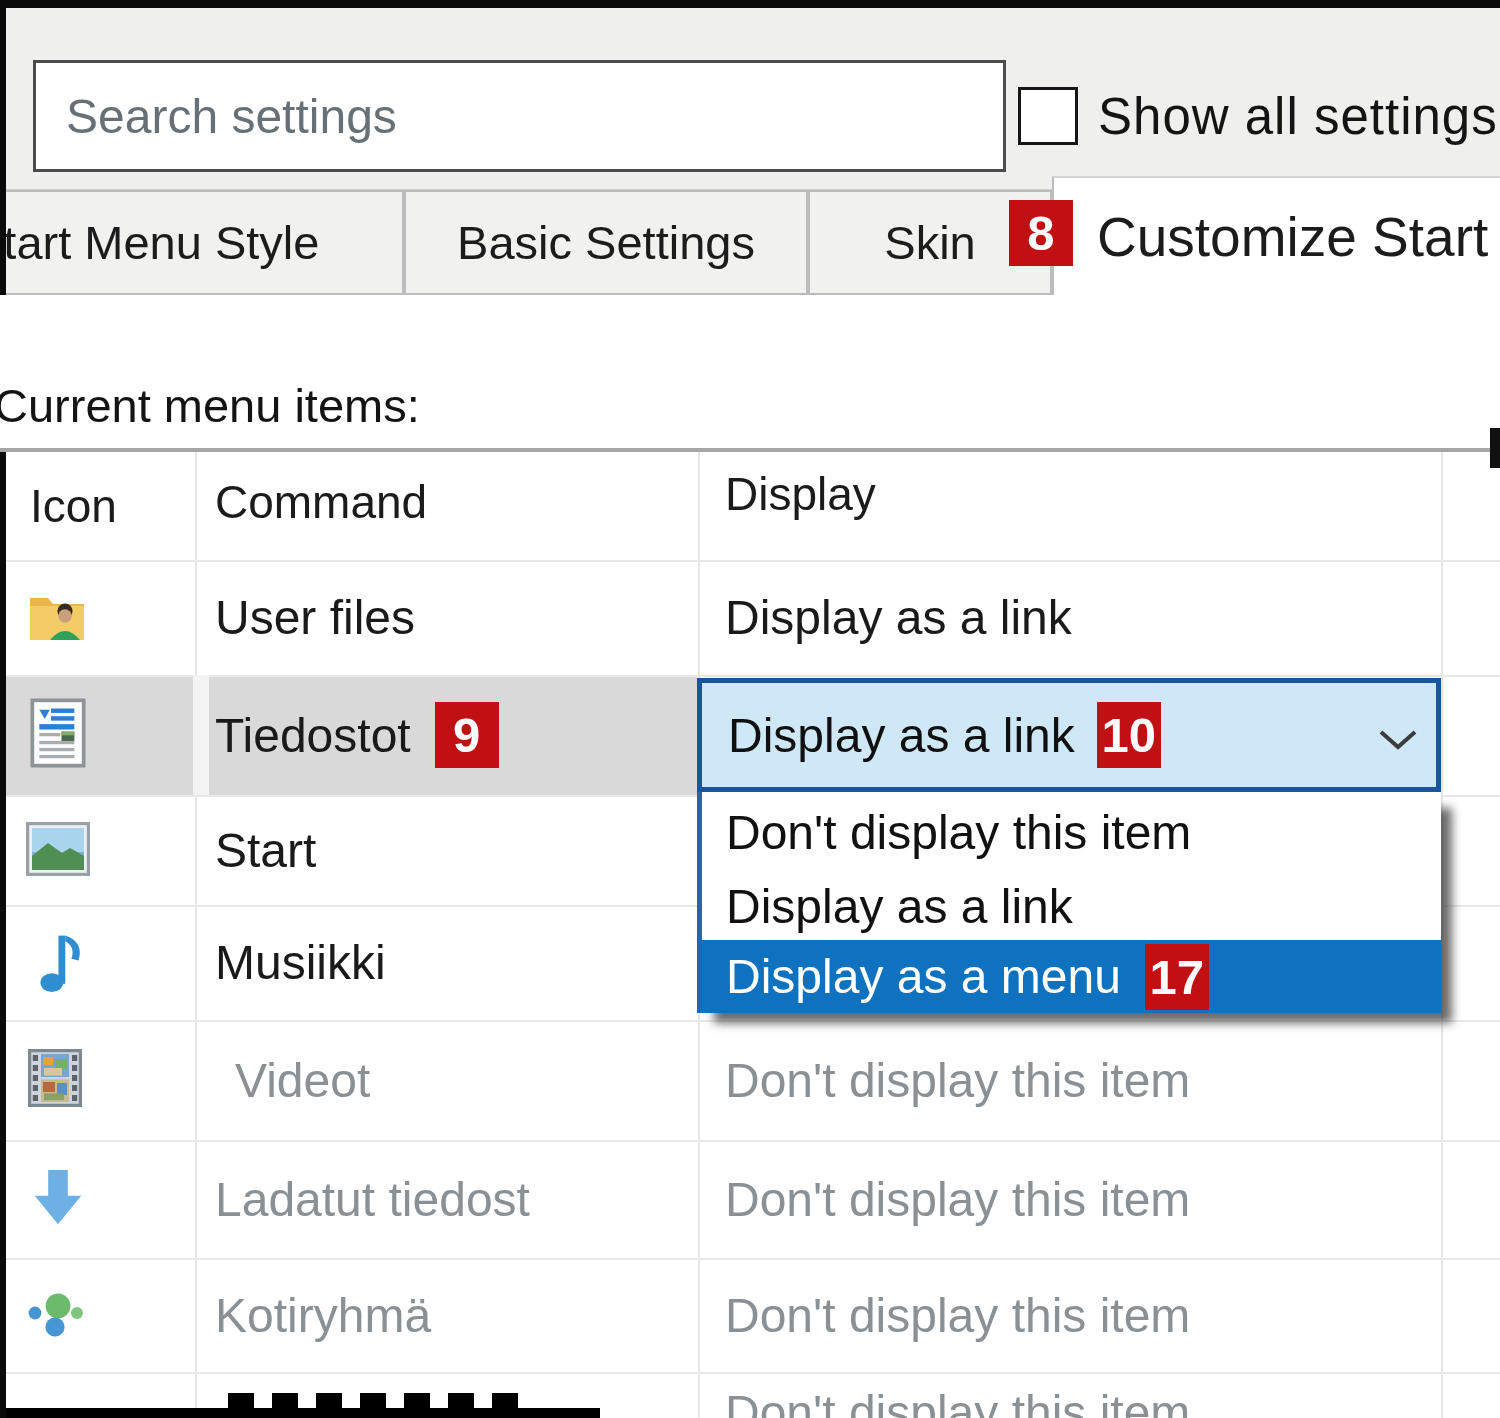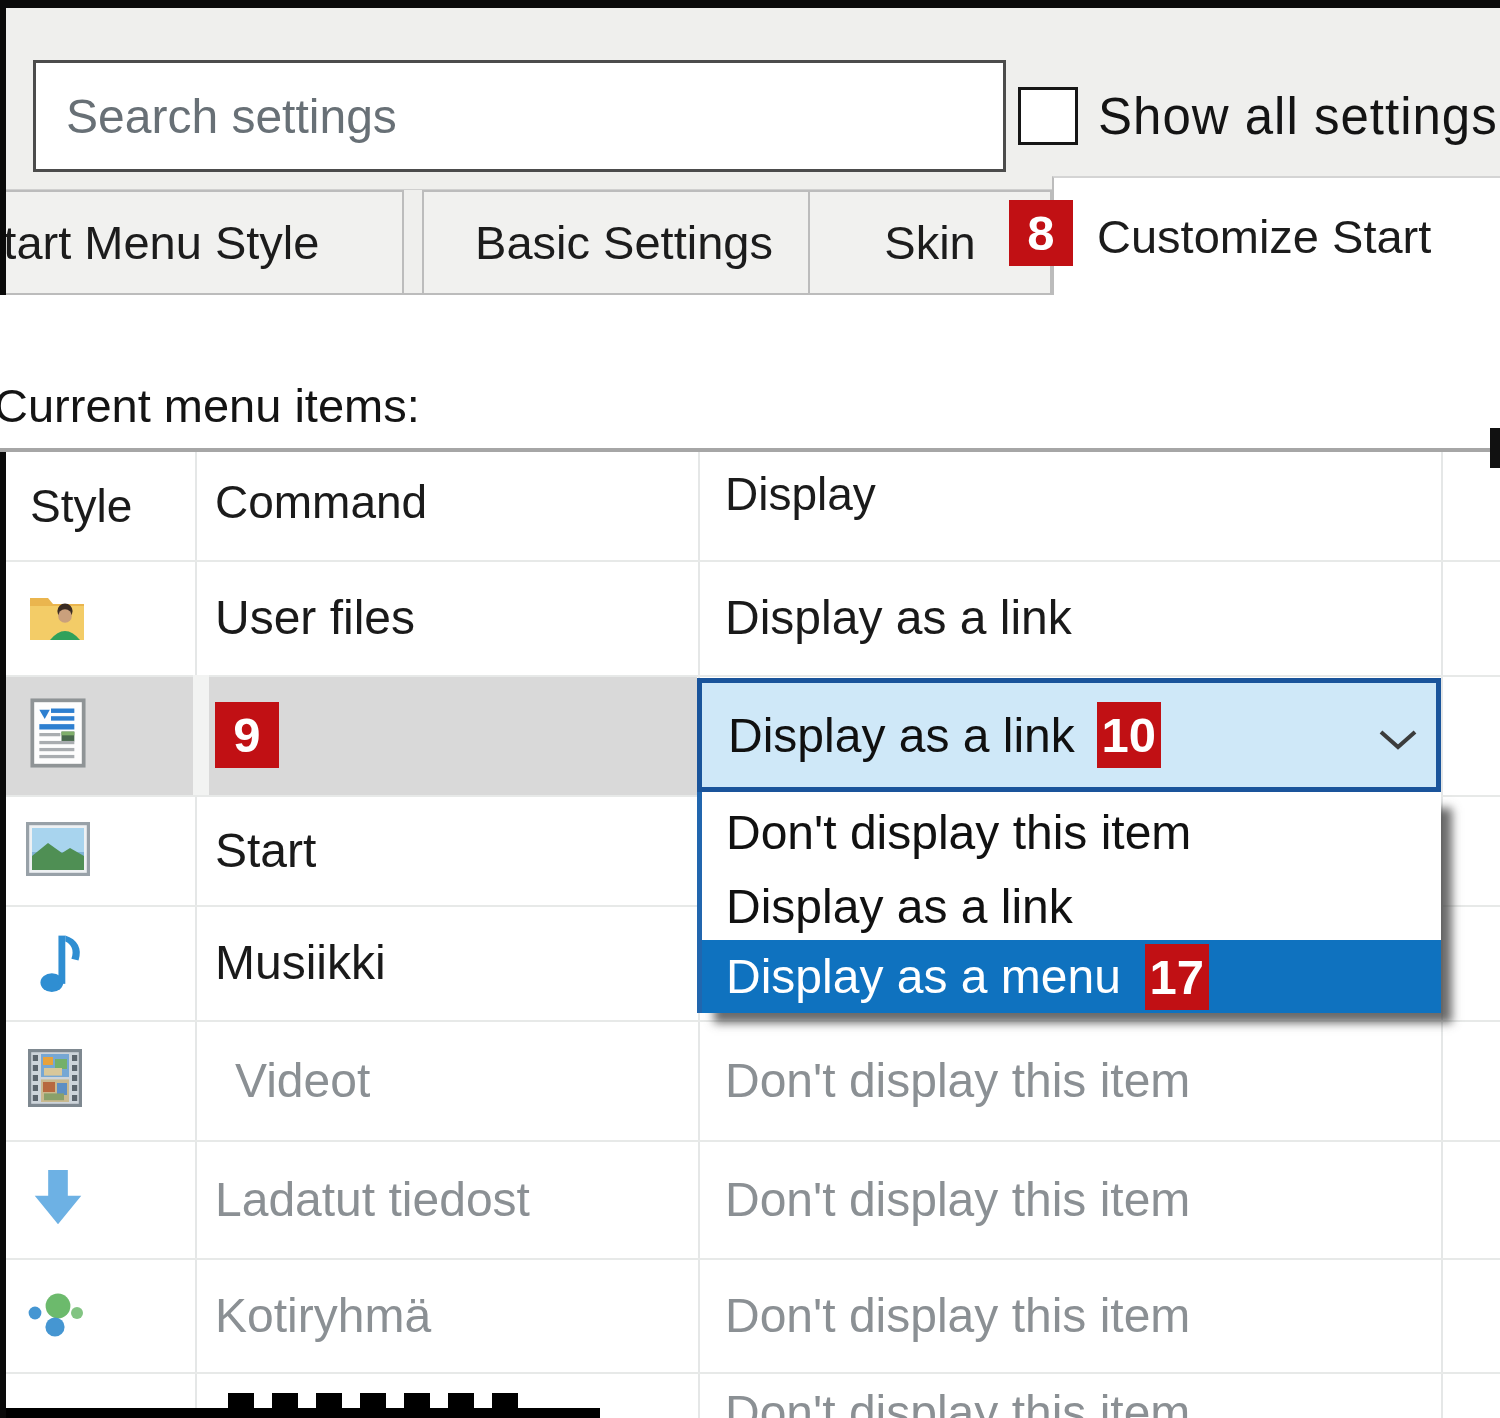--- a/index.html
+++ b/index.html
@@ -31,21 +31,21 @@
   
   .tabstrip-topline { left:0; top:189px; width:1052px; height:1px; background:#cfcfcf; z-index:1; }
   .tab {
     top:190px; height:103px; background:#f1f1ef; border:2px solid #bcbcbc; border-bottom:none;
     display:flex; align-items:center; font-size:47px; color:#1c1c1c; white-space:nowrap; overflow:hidden; z-index:1;
   }
   .tabstrip-bottomline { left:0; top:293px; width:1052px; height:2px; background:#bcbcbc; z-index:1; }
   .tab-active {
     left:1052px; top:176px; width:448px; height:119px; background:#ffffff;
     border-left:2px solid #bcbcbc; border-top:2px solid #d4d4d4;
-    display:flex; align-items:center; padding-left:43px; font-size:47px; color:#1c1c1c;
+    display:flex; align-items:center; padding-left:43px; font-size:55px; color:#1c1c1c;
     white-space:nowrap; z-index:2;
   }
   .step-badge {
     background:#c11014; color:#ffffff; font-weight:700; font-size:49px;
     width:64px; height:66px; display:flex; align-items:center; justify-content:center; flex:none;
   }
   .badge-8 { left:1009px; top:200px; z-index:3; position:absolute; }
 
   .section-label { left:-6px; top:378px; font-size:47px; color:#141414; white-space:nowrap; z-index:2; }
 
@@ -96,21 +96,21 @@
 <div class="abs top-panel"></div>
 <div class="abs frame-top"></div>
 <div class="abs frame-left-top"></div>
 
 <input class="abs search-box" placeholder="Search settings" style="">
 <div class="abs checkbox" role="checkbox" aria-checked="false"></div>
 <div class="abs checkbox-label">Show all settings</div>
 
 <div class="abs tabstrip-topline"></div>
 <div class="abs tab" style="left:-40px; width:444px; padding-left:10px;">Start Menu Style</div>
-<div class="abs tab" style="left:422px; width:404px; justify-content:center;">Basic Settings</div>
+<div class="abs tab" style="left:404px; width:404px; justify-content:center;">Basic Settings</div>
 <div class="abs tab" style="left:808px; width:244px; justify-content:center;">Skin</div>
 <div class="abs tabstrip-bottomline"></div>
 <div class="abs tab-active">
   <span>Customize Start</span>
 </div>
 <div class="step-badge badge-8">8</div>
 
 <div class="abs section-label">Current menu items:</div>
 
 <div class="abs table-topline"></div>
@@ -121,21 +121,21 @@
 <div class="abs vline" style="left:1441px;"></div>
 <div class="abs hline" style="top:560px;"></div>
 <div class="abs hline" style="top:675px;"></div>
 <div class="abs hline" style="top:795px;"></div>
 <div class="abs hline" style="top:905px;"></div>
 <div class="abs hline" style="top:1020px;"></div>
 <div class="abs hline" style="top:1140px;"></div>
 <div class="abs hline" style="top:1258px;"></div>
 <div class="abs hline" style="top:1372px;"></div>
 
-<div class="cell cell-head" style="left:30px; top:452px; height:108px;">Style</div>
+<div class="cell cell-head" style="left:30px; top:452px; height:108px;">Icon</div>
 <div class="cell cell-head" style="left:215px; top:452px; height:100px;">Command</div>
 <div class="cell cell-head" style="left:725px; top:452px; height:84px;">Display</div>
 
 <div class="icon-wrap" style="left:26px; top:588px;">
   <svg width="62" height="60" viewBox="0 0 31 30">
     <path d="M2 5 h9 l2.5 3 H29 v18 H2 Z" fill="#eab54e"></path>
     <path d="M2 9 h27 v17 H2 Z" fill="#f3cc67"></path>
     <circle cx="19.5" cy="11.5" r="3.8" fill="#3a2b22"></circle>
     <circle cx="19.5" cy="14" r="3.4" fill="#caa07c"></circle>
     <path d="M12 26 q7.5-9 15 0 Z" fill="#2fa15b"></path>
@@ -155,20 +155,21 @@
     <rect x="4" y="11.2" width="15" height="2.3" fill="#2d7fd0"></rect>
     <rect x="4" y="15" width="9" height="1.4" fill="#a9adb0"></rect>
     <rect x="13.5" y="14.4" width="5.5" height="4.2" fill="#49694d"></rect>
     <rect x="13.5" y="14.4" width="5.5" height="1.6" fill="#7fae6a"></rect>
     <rect x="4" y="18.4" width="15" height="1.4" fill="#a9adb0"></rect>
     <rect x="4" y="21.4" width="15" height="1.4" fill="#a9adb0"></rect>
     <rect x="4" y="24.4" width="15" height="1.4" fill="#a9adb0"></rect>
   </svg>
 </div>
 <div class="cell cell-cmd t-normal" style="top:675px; height:120px;">
+  <span>Tiedostot</span>
   <span class="step-badge">9</span>
 </div>
 
 <div class="abs combo" role="combobox" aria-expanded="true">
   <span>Display as a link</span>
   <span class="step-badge">10</span>
   <span class="combo-chevron">
     <svg width="40" height="24" viewBox="0 0 40 24">
         <polyline points="3,4 20,19 37,4" stroke="#3c3c3c" stroke-width="4" fill="none"></polyline>
       </svg>

